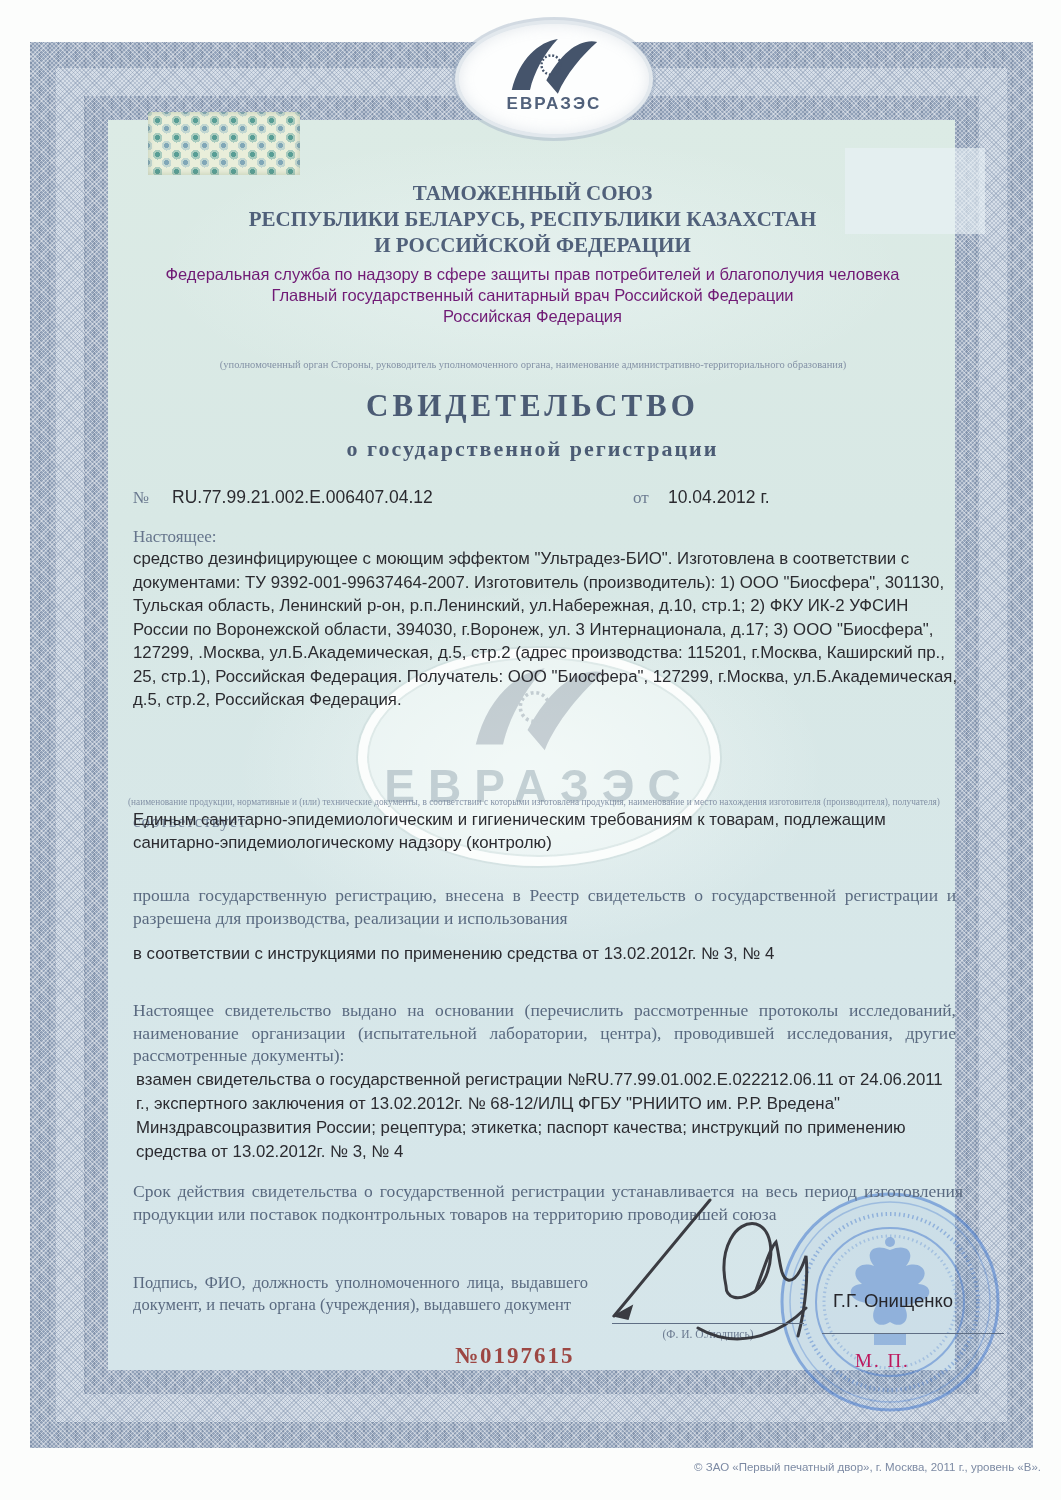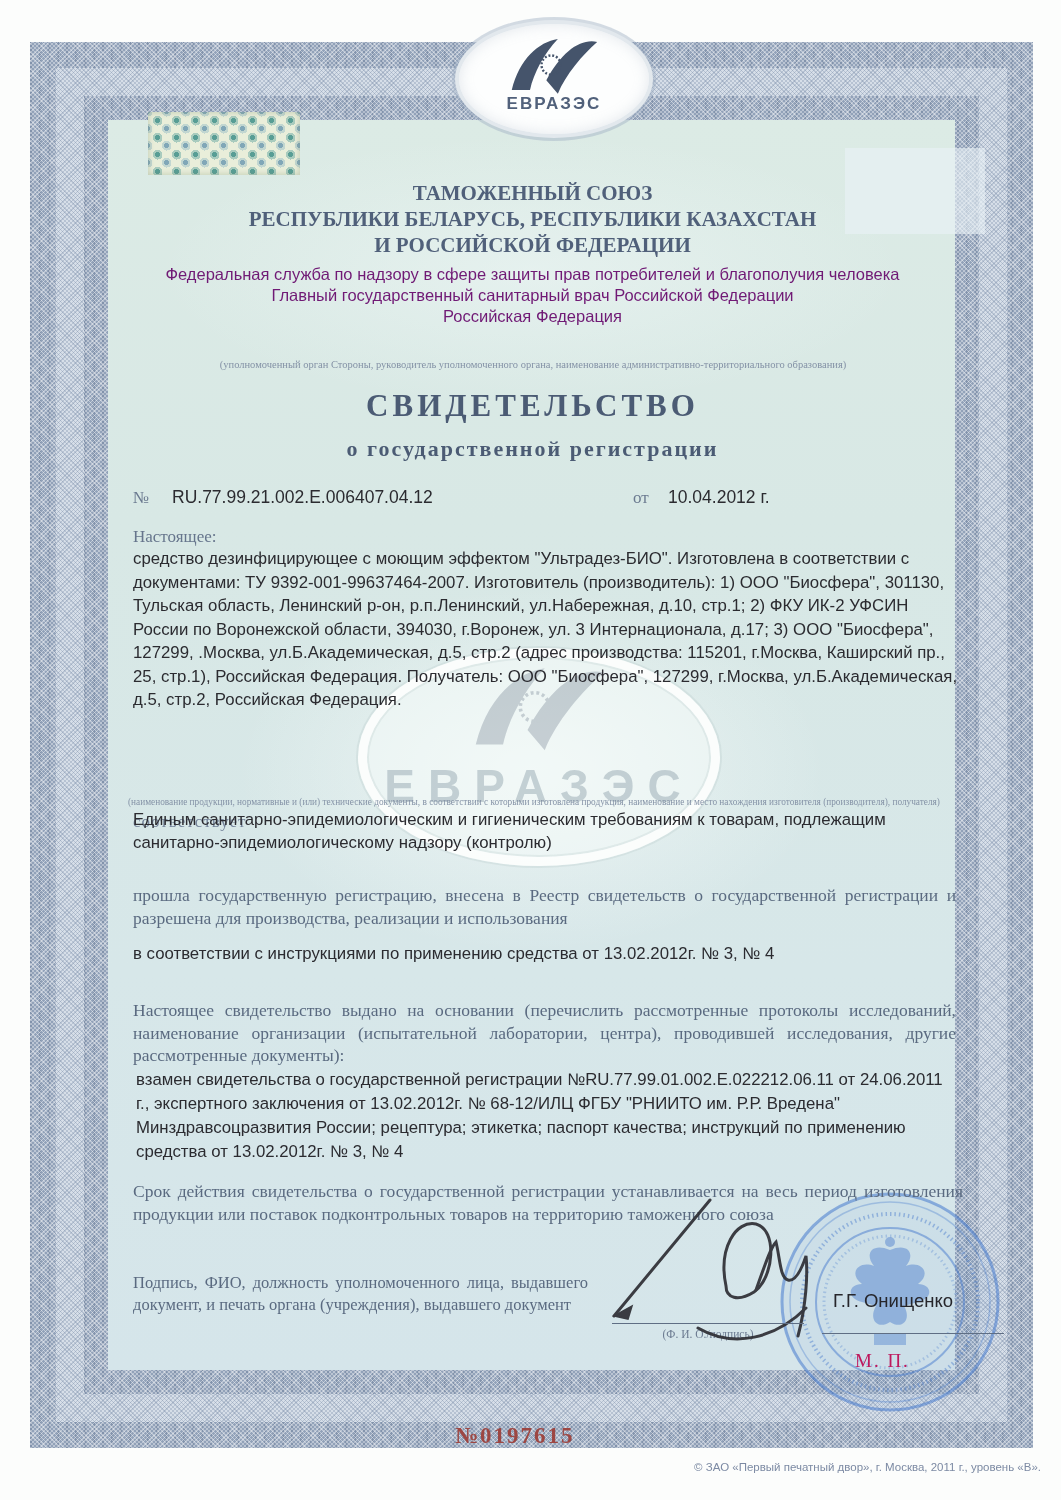--- a/index.html
+++ b/index.html
@@ -179,25 +179,25 @@
 
     <div class="abs serif" style="left:133px;top:812px;color:#74839a;font-size:17px;letter-spacing:1px;">соответствует</div>
     <div class="abs sans filled" style="left:133px;top:808px;width:822px;font-size:16.8px;line-height:23px;">Единым санитарно-эпидемиологическим и гигиеническим требованиям к товарам, подлежащим санитарно-эпидемиологическому надзору (контролю)</div>
 
     <div class="abs serif preprint just" style="left:133px;top:884px;width:823px;font-size:17.5px;line-height:22.5px;">прошла государственную регистрацию, внесена в Реестр свидетельств о государственной регистрации и разрешена для производства, реализации и использования</div>
     <div class="abs sans filled" style="left:133px;top:944px;width:822px;font-size:16.8px;">в соответствии с инструкциями по применению средства от 13.02.2012г. № 3, № 4</div>
 
     <div class="abs serif preprint just" style="left:133px;top:999px;width:823px;font-size:17.5px;line-height:22.5px;">Настоящее свидетельство выдано на основании (перечислить рассмотренные протоколы исследований, наименование организации (испытательной лаборатории, центра), проводившей исследования, другие рассмотренные документы):</div>
     <div class="abs sans filled" style="left:136px;top:1068px;width:812px;font-size:16.8px;line-height:24px;">взамен свидетельства о государственной регистрации №RU.77.99.01.002.Е.022212.06.11 от 24.06.2011 г., экспертного заключения от 13.02.2012г. № 68-12/ИЛЦ ФГБУ "РНИИТО им. Р.Р. Вредена" Минздравсоцразвития России; рецептура; этикетка; паспорт качества; инструкций по применению средства от 13.02.2012г. № 3, № 4</div>
 
-    <div class="abs serif preprint just" style="left:133px;top:1180px;width:830px;font-size:17.5px;line-height:22.5px;">Срок действия свидетельства о государственной регистрации устанавливается на весь период изготовления продукции или поставок подконтрольных товаров на территорию таможенного союза</div>
+    <div class="abs serif preprint just" style="left:133px;top:1180px;width:830px;font-size:17.5px;line-height:22.5px;">Срок действия свидетельства о государственной регистрации устанавливается на весь период изготовления продукции или поставок подконтрольных товаров на территорию проводившей союза</div>
 
     <div class="abs serif preprint just" style="left:133px;top:1272px;width:455px;font-size:16.5px;line-height:22px;">Подпись, ФИО, должность уполномоченного лица, выдавшего документ, и печать органа (учреждения), выдавшего документ</div>
 
-    <div class="abs serif serial" style="left:455px;top:1423px;">№0197615</div>
+    <div class="abs serif serial" style="left:455px;top:1343px;">№0197615</div>
 
     <div class="abs serif" style="left:612px;top:1328px;width:192px;text-align:center;font-size:11.5px;color:#6b7a90;">(Ф. И. О./подпись)</div>
 
     <div class="abs sans" style="left:833px;top:1290px;font-size:18.5px;color:#26262b;z-index:5;">Г.Г. Онищенко</div>
 
     <div class="abs serif" style="left:855px;top:1350px;font-size:19px;color:#be185d;letter-spacing:2px;">М. П.</div>
   </div>
 
   <div class="footer">© ЗАО «Первый печатный двор»,  г. Москва,  2011 г., уровень «В».</div>
 

